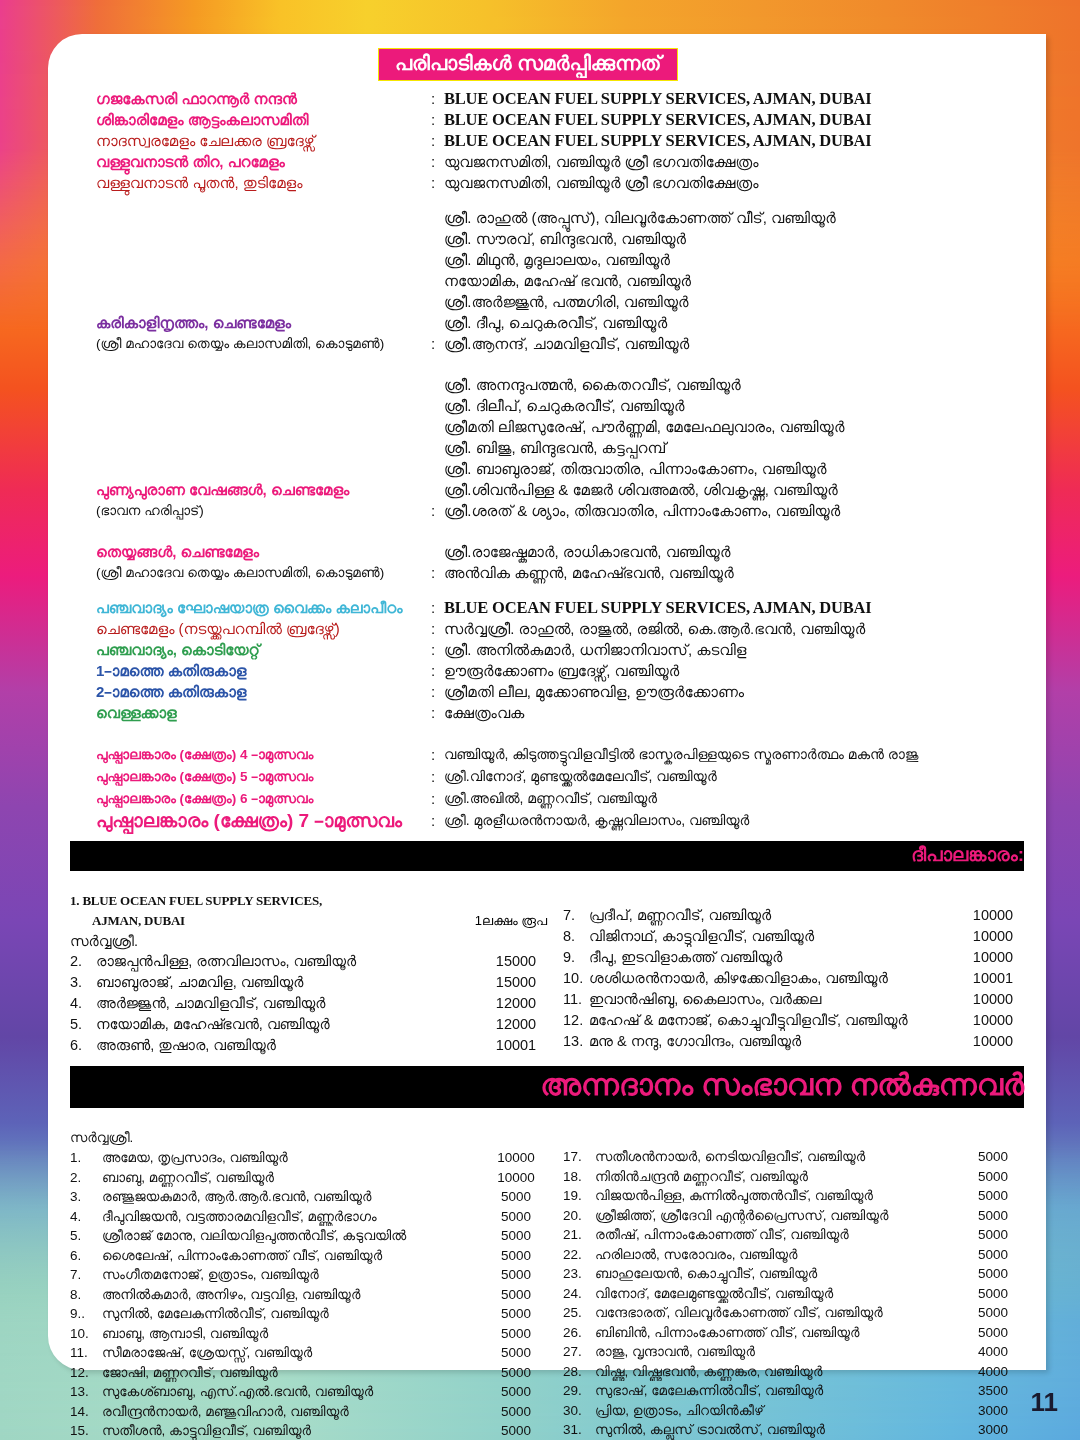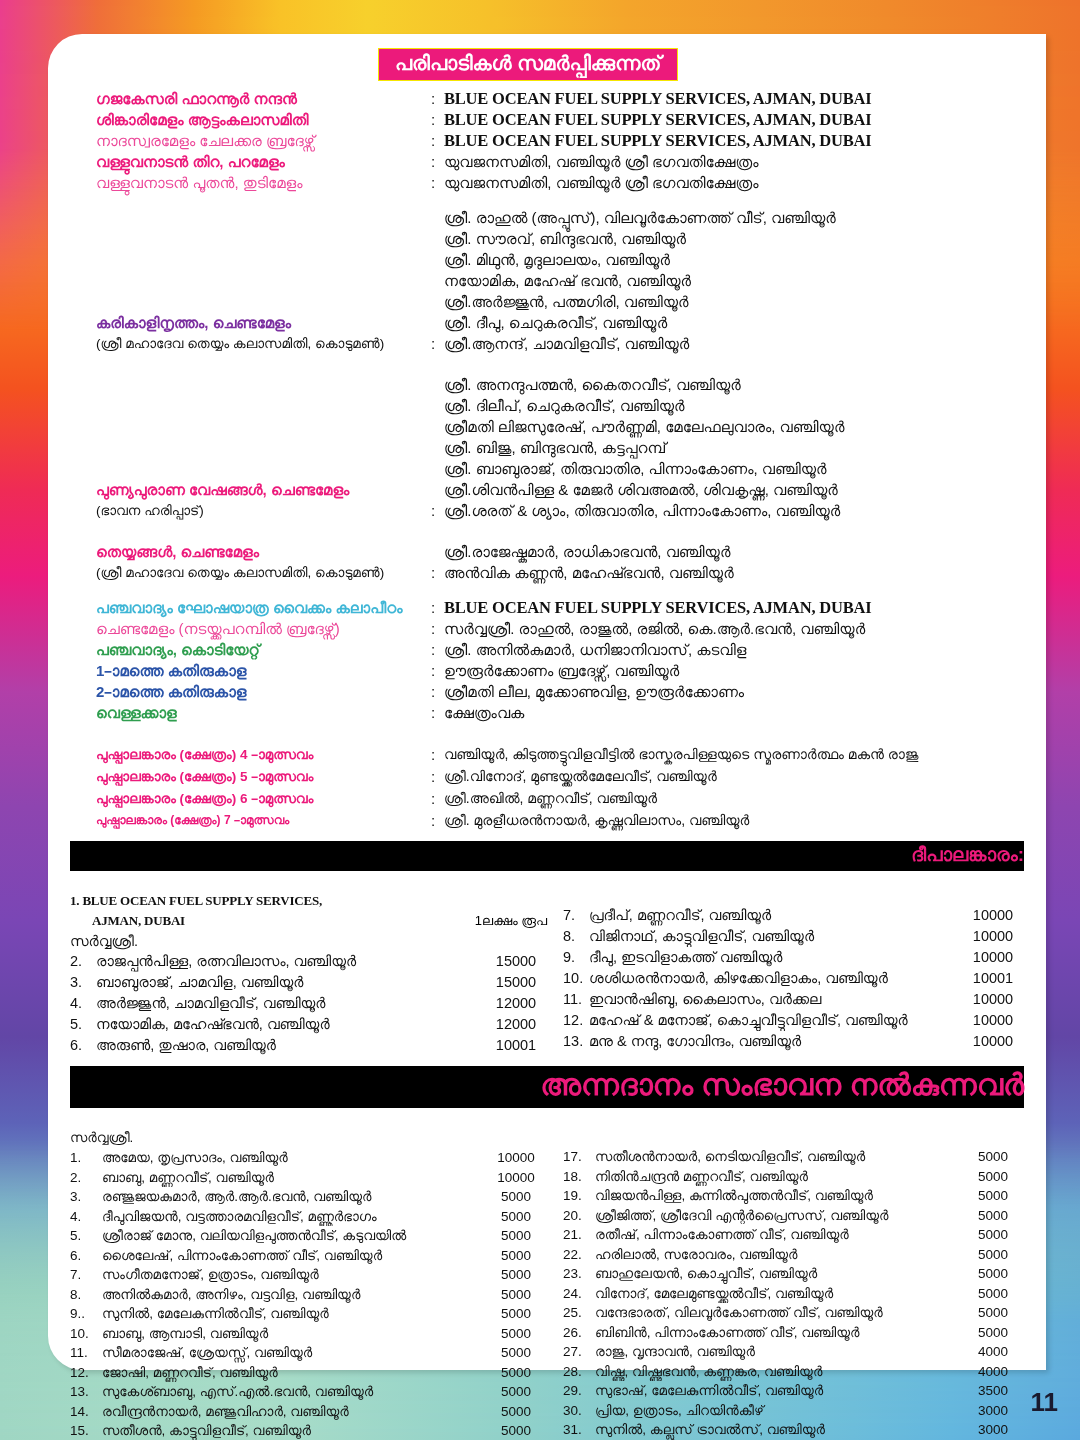--- a/index.html
+++ b/index.html
@@ -113,21 +113,21 @@
     color: #111;
     line-height: 21px;
   }
   .prog-right { flex: 1 1 auto; }
 
   .p-line { line-height: 21px; font-size: 15px; white-space: nowrap; }
   .p-line.sub { font-size: 13.5px; color: #111; }
 
   .c-pink    { color: #ec1a7b; font-weight: bold; }
   .c-purple  { color: #7b2fa0; font-weight: bold; }
-  .c-black   { color: #ec4899; }
+  .c-black   { color: #b91c1c; }
   .c-cyan    { color: #3fb6d6; font-weight: bold; }
   .c-green   { color: #2f9e4f; font-weight: bold; }
   .c-blue    { color: #2b54a8; font-weight: bold; }
 
   .en {
     font-family: "Liberation Serif", serif;
     font-weight: bold;
     font-size: 16.5px;
     letter-spacing: -0.2px;
     color: #111;
@@ -379,21 +379,21 @@
         <div class="prog-left">
           <div class="p-line c-pink" style="font-size: 13.5px;">പുഷ്പാലങ്കാരം (ക്ഷേത്രം) 6 –ാമുത്സവം</div>
         </div>
         <div class="prog-colon">:</div>
         <div class="prog-right">
           <div class="p-line"><span class="ml-sm">ശ്രീ.അഖിൽ, മണ്ണറവീട്, വഞ്ചിയൂർ</span></div>
         </div>
       </div>
       <div class="prog">
         <div class="prog-left">
-          <div class="p-line c-pink" style="font-size: 12px;">പുഷ്പാലങ്കാരം (ക്ഷേത്രം) 7 –ാമുത്സവം</div>
+          <div class="p-line c-pink" style="font-size: 19px;">പുഷ്പാലങ്കാരം (ക്ഷേത്രം) 7 –ാമുത്സവം</div>
         </div>
         <div class="prog-colon">:</div>
         <div class="prog-right">
           <div class="p-line"><span class="ml-sm"> ശ്രീ. മുരളീധരൻനായർ, കൃഷ്ണവിലാസം, വഞ്ചിയൂർ</span></div>
         </div>
       </div>
     </div>
 
   <div class="yellow-band" style="margin-top:10px;">
     <span class="b1">ദീപാലങ്കാരം:</span>

